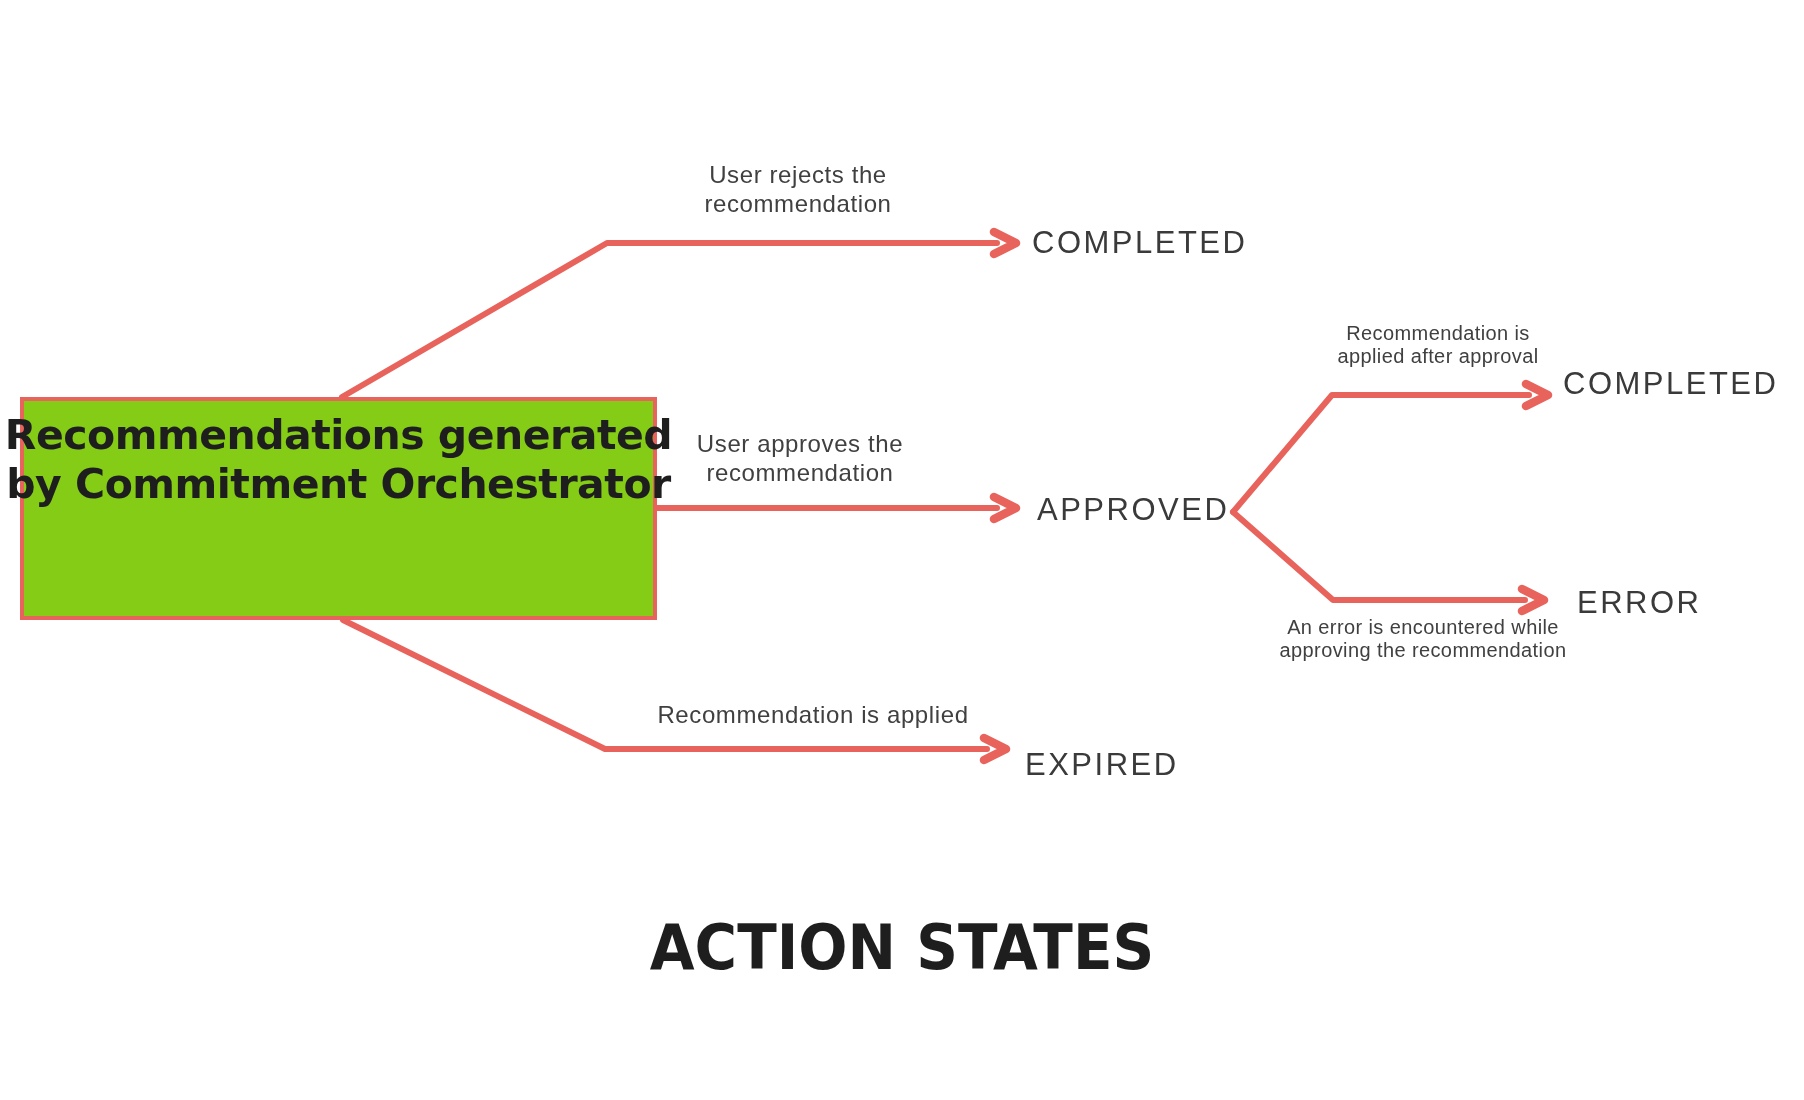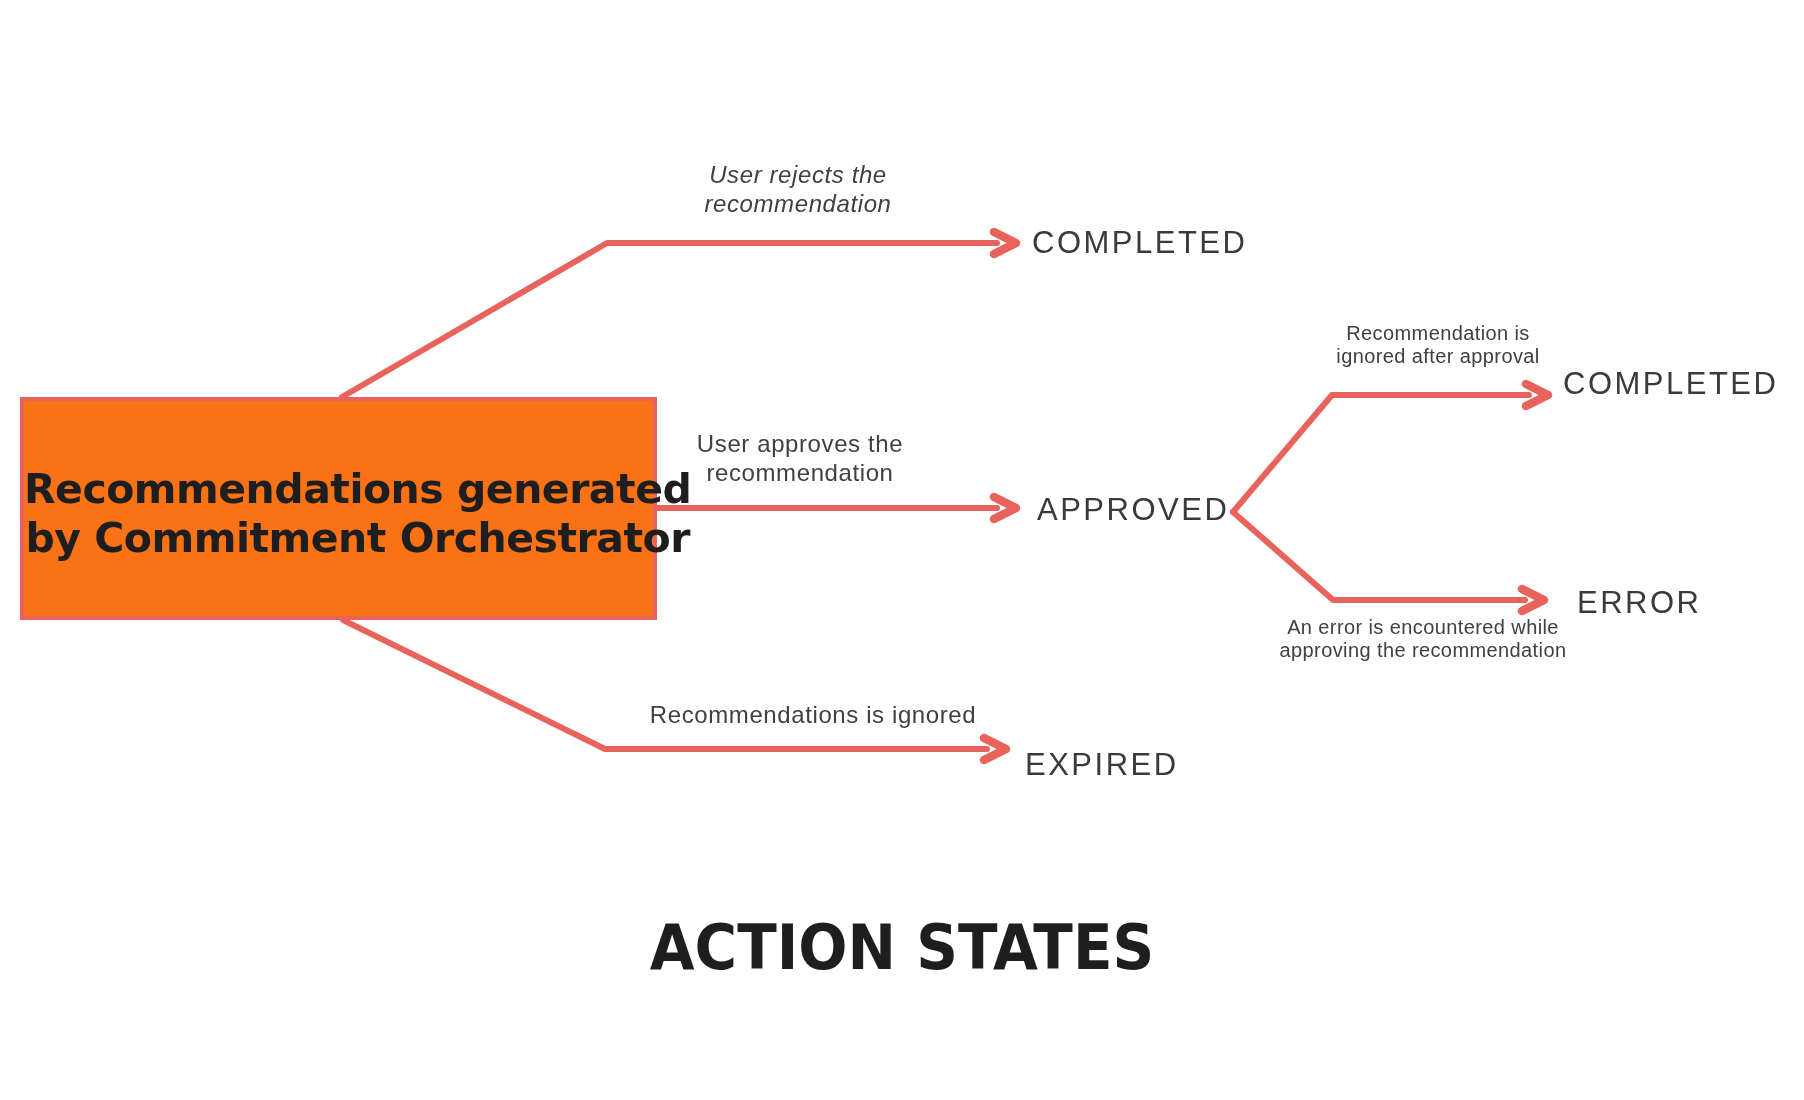--- a/index.html
+++ b/index.html
@@ -18,22 +18,22 @@
   }
   .arrows{position:absolute;left:0;top:0;width:1804px;height:1100px;}
   .arrow{fill:none;stroke:var(--accent);stroke-width:6;stroke-linecap:round;stroke-linejoin:round;}
   .head{fill:none;stroke:var(--accent);stroke-width:8.5;stroke-linecap:round;stroke-linejoin:round;}
 
   .source-box{
     position:absolute;left:20px;top:397px;
     width:637px;height:223px;
     border:4px solid var(--accent);
     box-sizing:border-box;
-    background:#f97316;
-    display:flex;flex-direction:row;align-items:center;
+    background:#84cc16;
+    display:flex;flex-direction:column;align-items:center;
   }
   .box-title{
     margin-top:10px;
     font-family:"DejaVu Sans","Liberation Sans",sans-serif;
     font-weight:700;
     font-size:41px;line-height:49px;
     color:var(--heading);
     text-align:center;
     letter-spacing:-0.5px;
     white-space:nowrap;
@@ -63,21 +63,21 @@
   .edge-label{
     position:absolute;
     transform:translateX(-50%);
     text-align:center;
     color:var(--label);
     font-size:24px;line-height:29px;
     letter-spacing:0.6px;
     white-space:nowrap;
   }
   .edge-label.small{font-size:20px;line-height:23px;letter-spacing:0.4px;}
-  .label-rejected{left:798px;top:160px;font-style:italic;}
+  .label-rejected{left:798px;top:160px;}
   .label-approved{left:800px;top:429px;}
   .label-expired{left:813px;top:700px;}
   .label-completed{left:1438px;top:322px;}
   .label-error{left:1423px;top:616px;}
 
   .footer-title{
     position:absolute;left:0;right:0;top:916px;
     text-align:center;
     font-family:"DejaVu Sans","Liberation Sans",sans-serif;
     font-weight:700;
@@ -116,26 +116,26 @@
     <div>User rejects the</div>
     <div>recommendation</div>
   </div>
 
   <div class="edge-label label-approved">
     <div>User approves the</div>
     <div>recommendation</div>
   </div>
 
   <div class="edge-label label-expired">
-    <div>Recommendations is ignored</div>
+    <div>Recommendation is applied</div>
   </div>
 
   <div class="edge-label small label-completed">
     <div>Recommendation is</div>
-    <div>ignored after approval</div>
+    <div>applied after approval</div>
   </div>
 
   <div class="edge-label small label-error">
     <div>An error is encountered while</div>
     <div>approving the recommendation</div>
   </div>
 
   <div class="state state-rejected">COMPLETED</div>
   <div class="state state-approved">APPROVED</div>
   <div class="state state-expired">EXPIRED</div>

